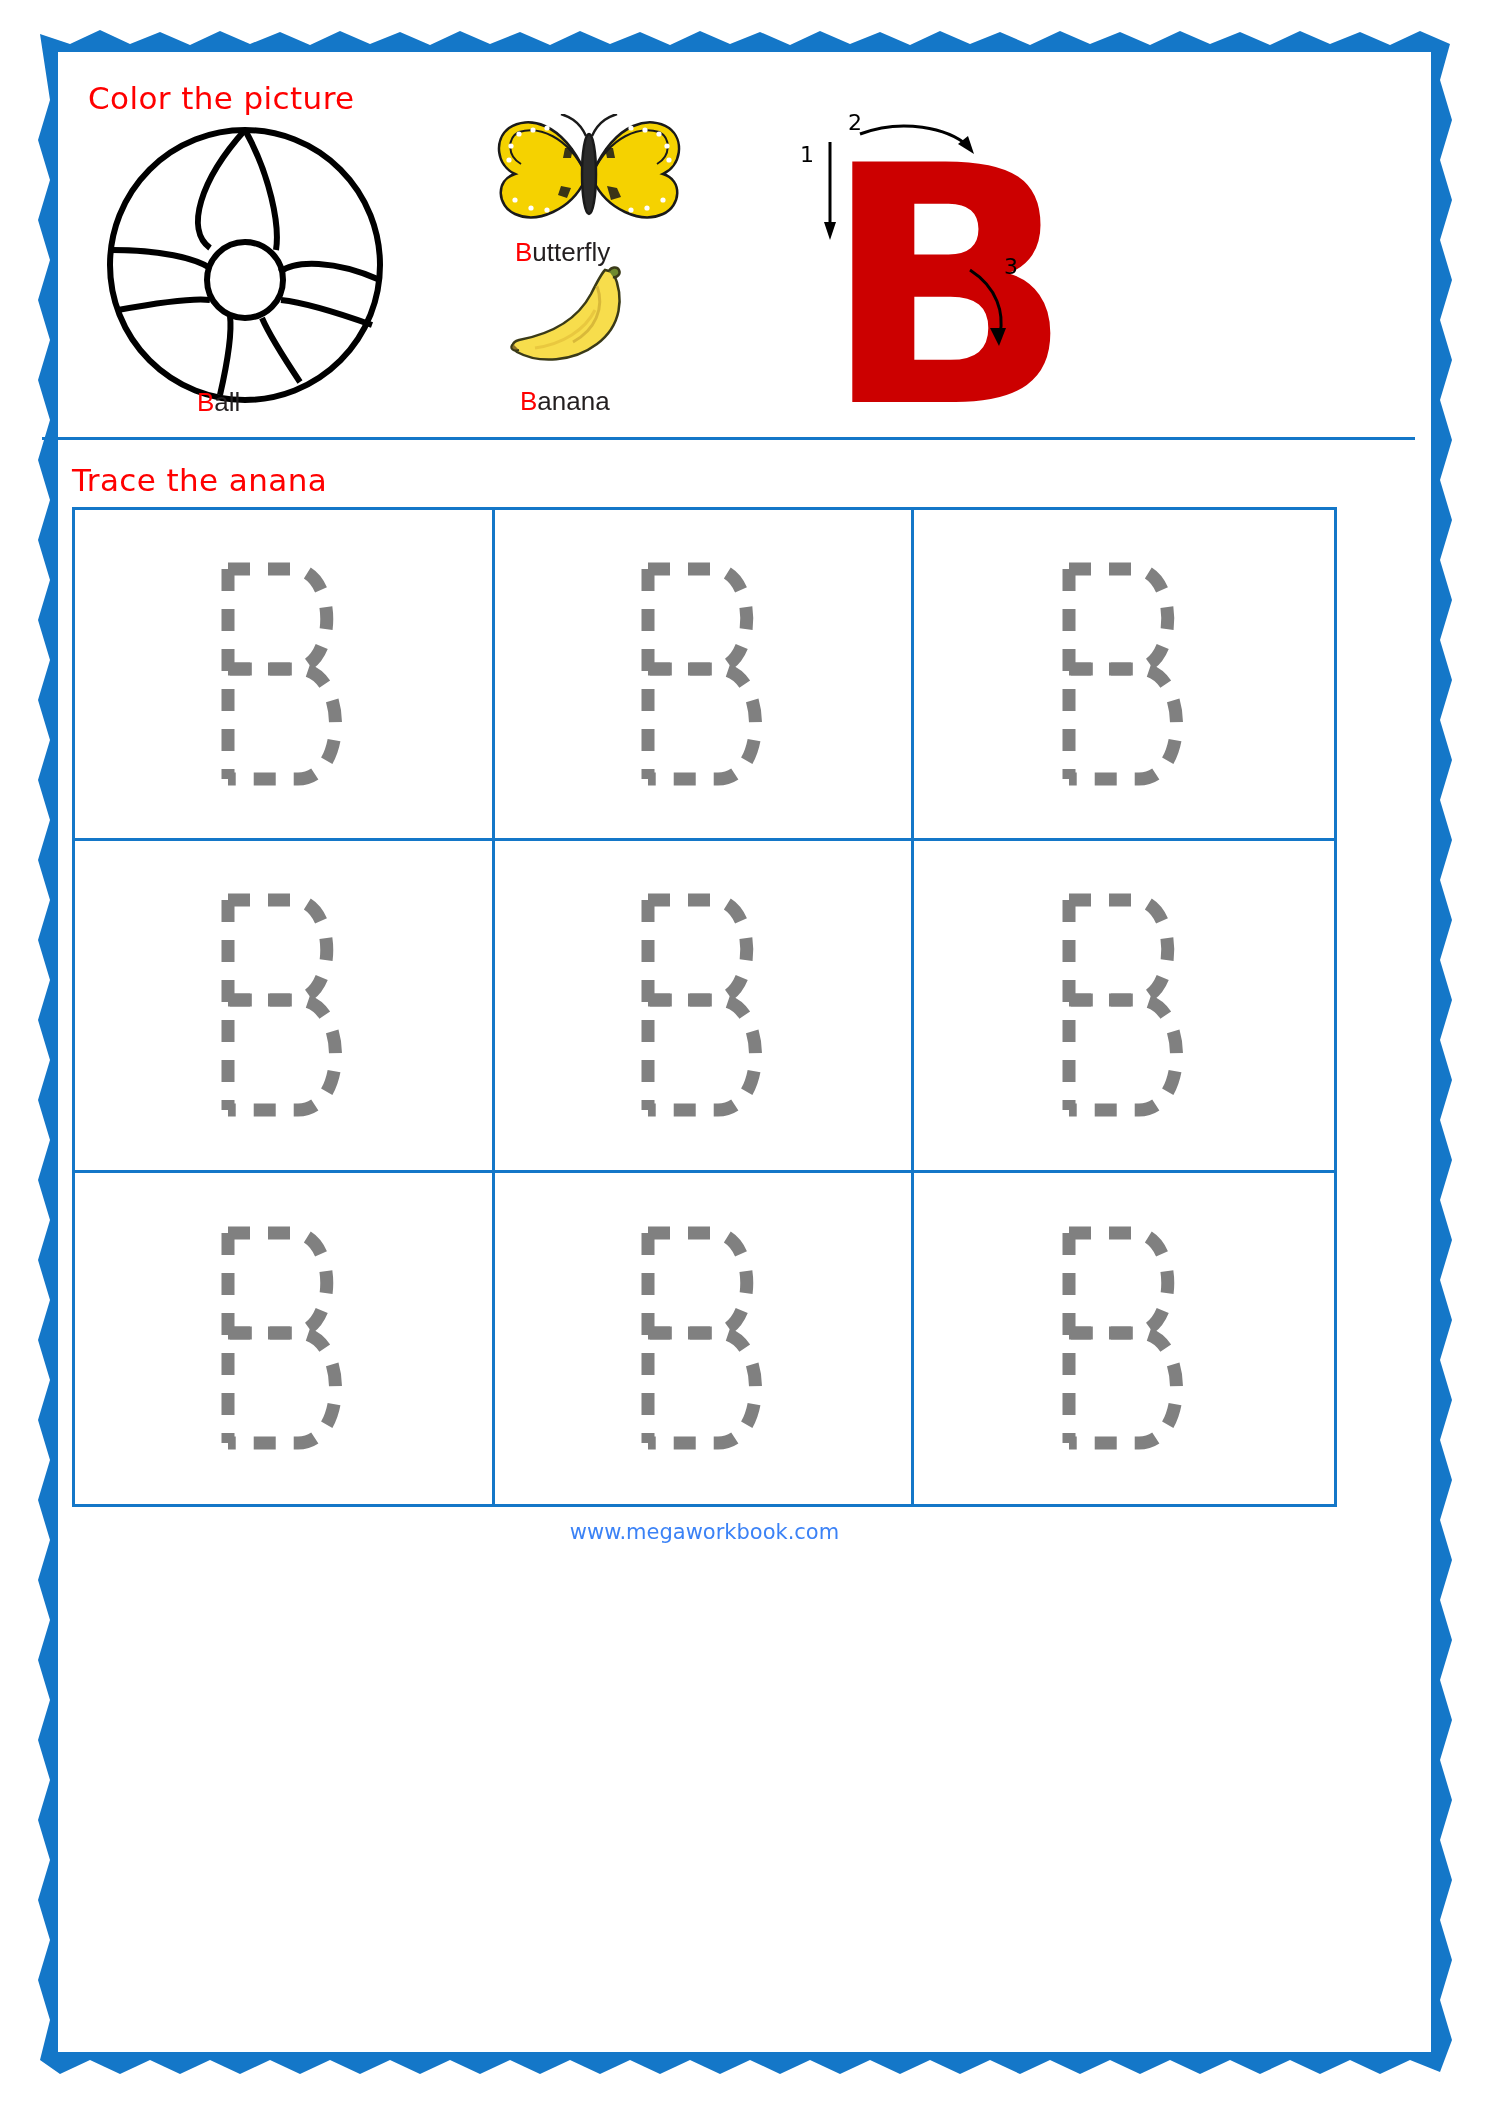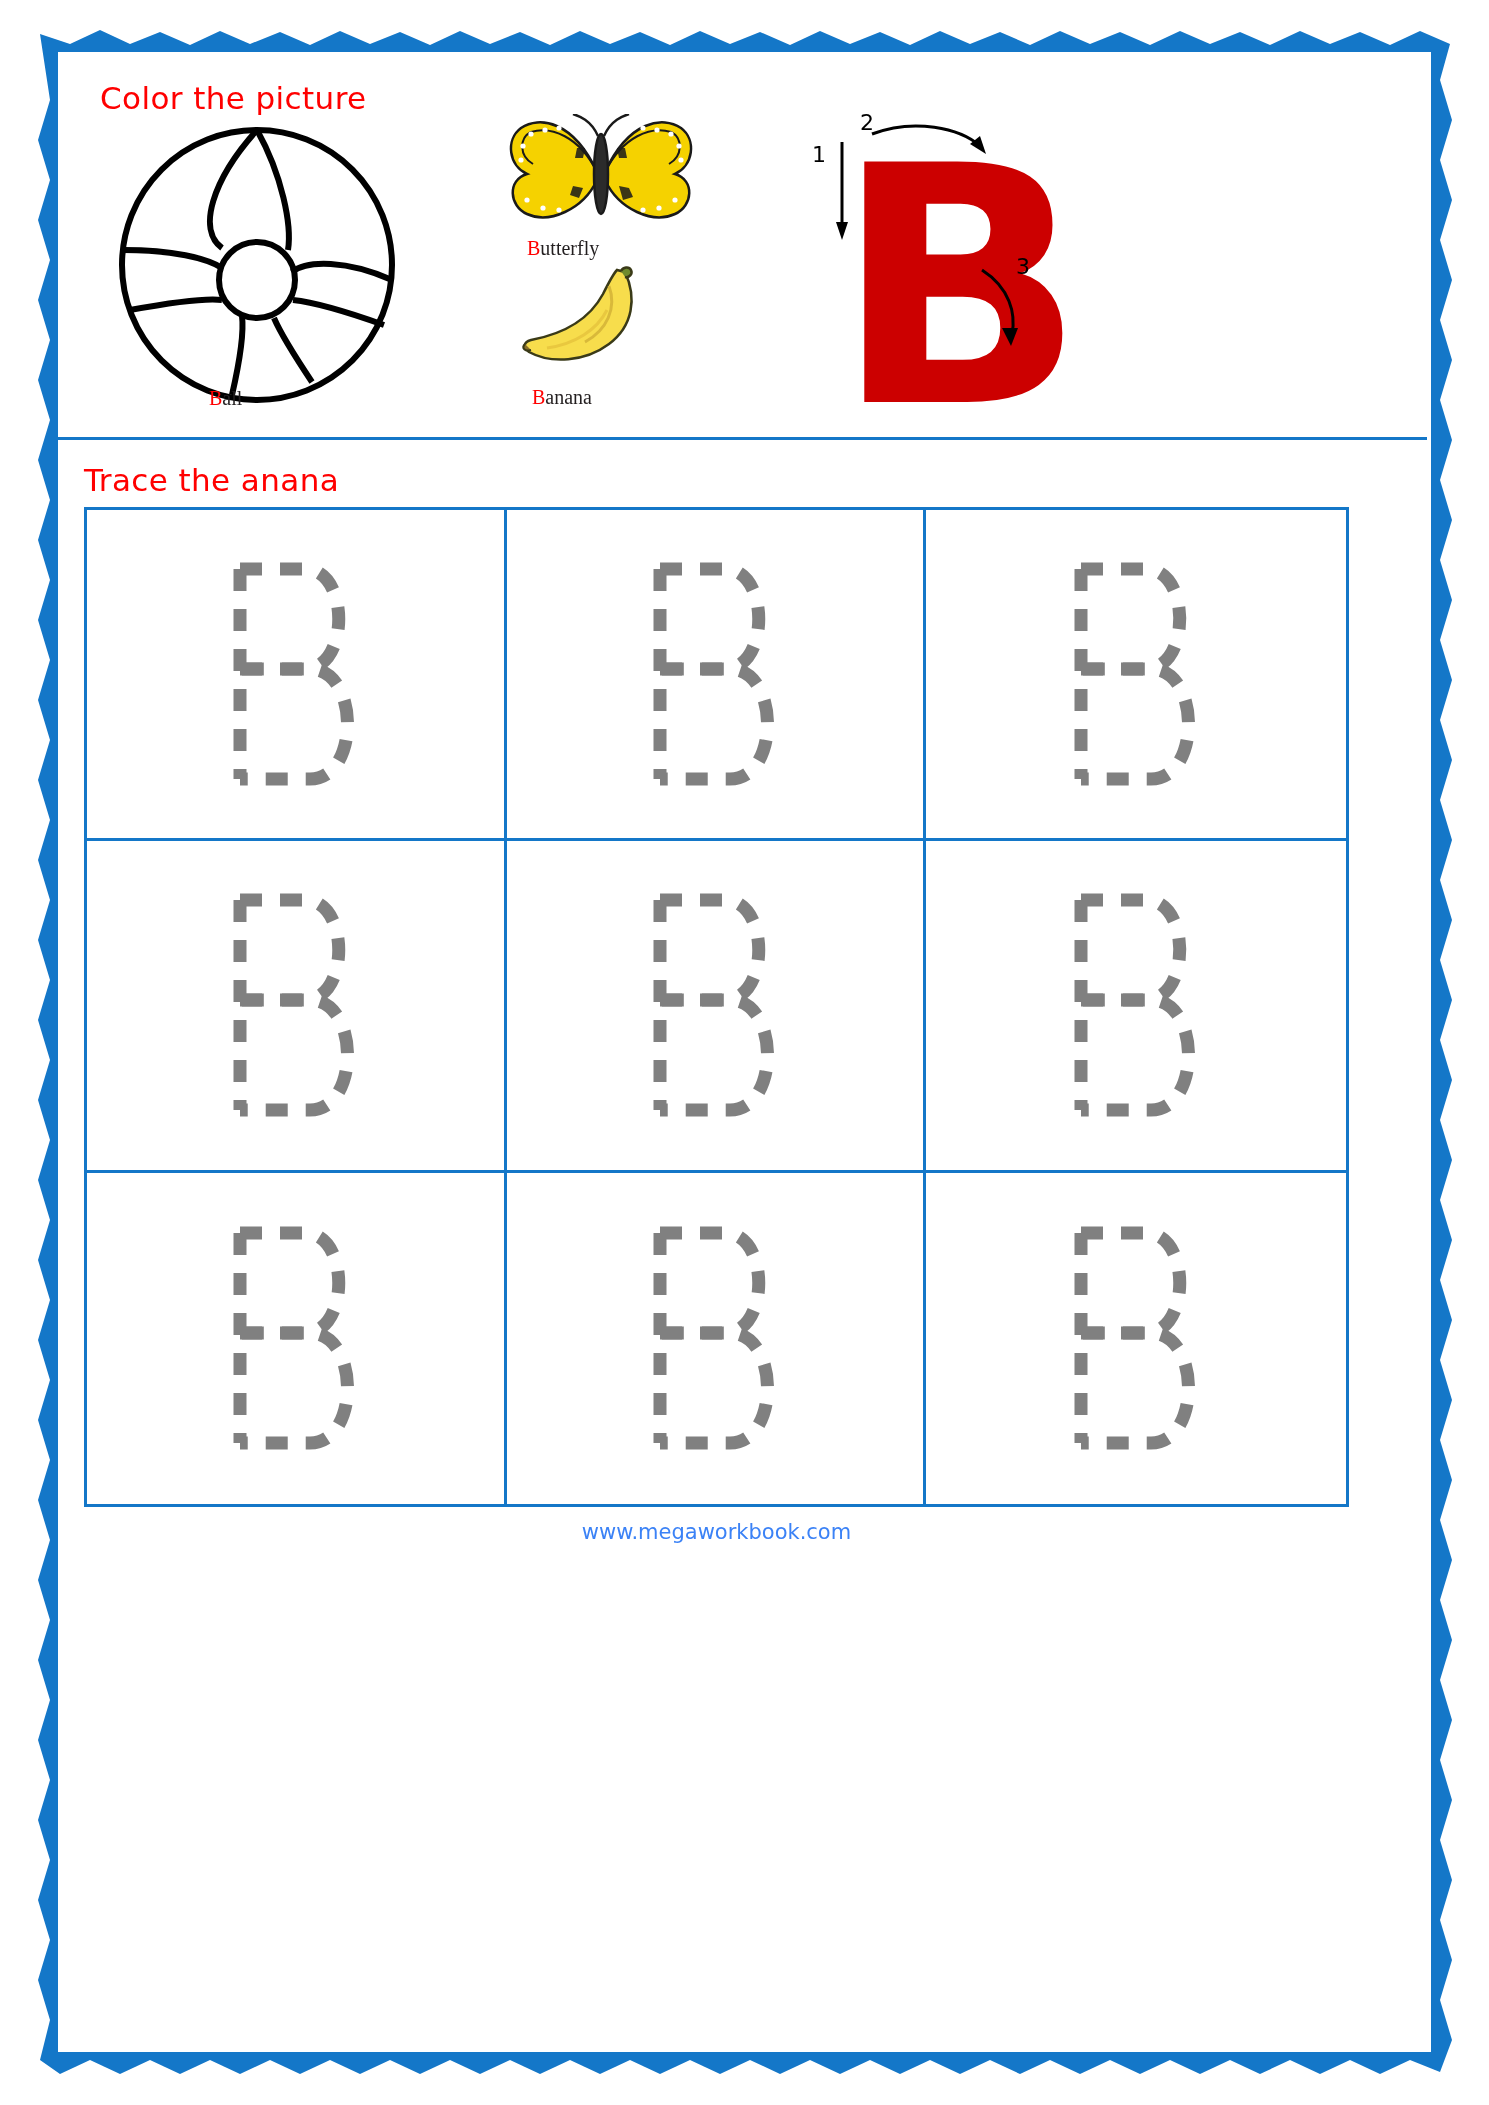--- a/index.html
+++ b/index.html
@@ -16,21 +16,21 @@
     height: 2105px;
     background: #ffffff;
     overflow: hidden;
   }
   .torn {
     position: absolute;
     pointer-events: none;
   }
   .content {
     position: absolute;
-    left: 54px;
+    left: 42px;
     top: 52px;
     width: 1200px;
     height: 2000px;
   }
   
   .heading {
     position: absolute;
     color: #ff0000;
     font-size: 31px;
     font-family: "DejaVu Sans", sans-serif;
@@ -52,22 +52,22 @@
   
   .pic-ball {
     position: absolute;
     left: 58px;
     top: 68px;
     width: 290px;
     height: 290px;
   }
   .cap {
     position: absolute;
-    font-family: Liberation Serif, serif;
-    font-size: 20px;
+    font-family: Liberation Sans, sans-serif;
+    font-size: 26px;
     color: #231f20;
     white-space: nowrap;
   }
   .cap .hl { color: #ff0000; }
   #cap-ball { left: 155px; top: 335px; }
   #cap-butterfly { left: 473px; top: 185px; }
   #cap-banana { left: 478px; top: 334px; }
 
   .pic-butterfly {
     position: absolute;

